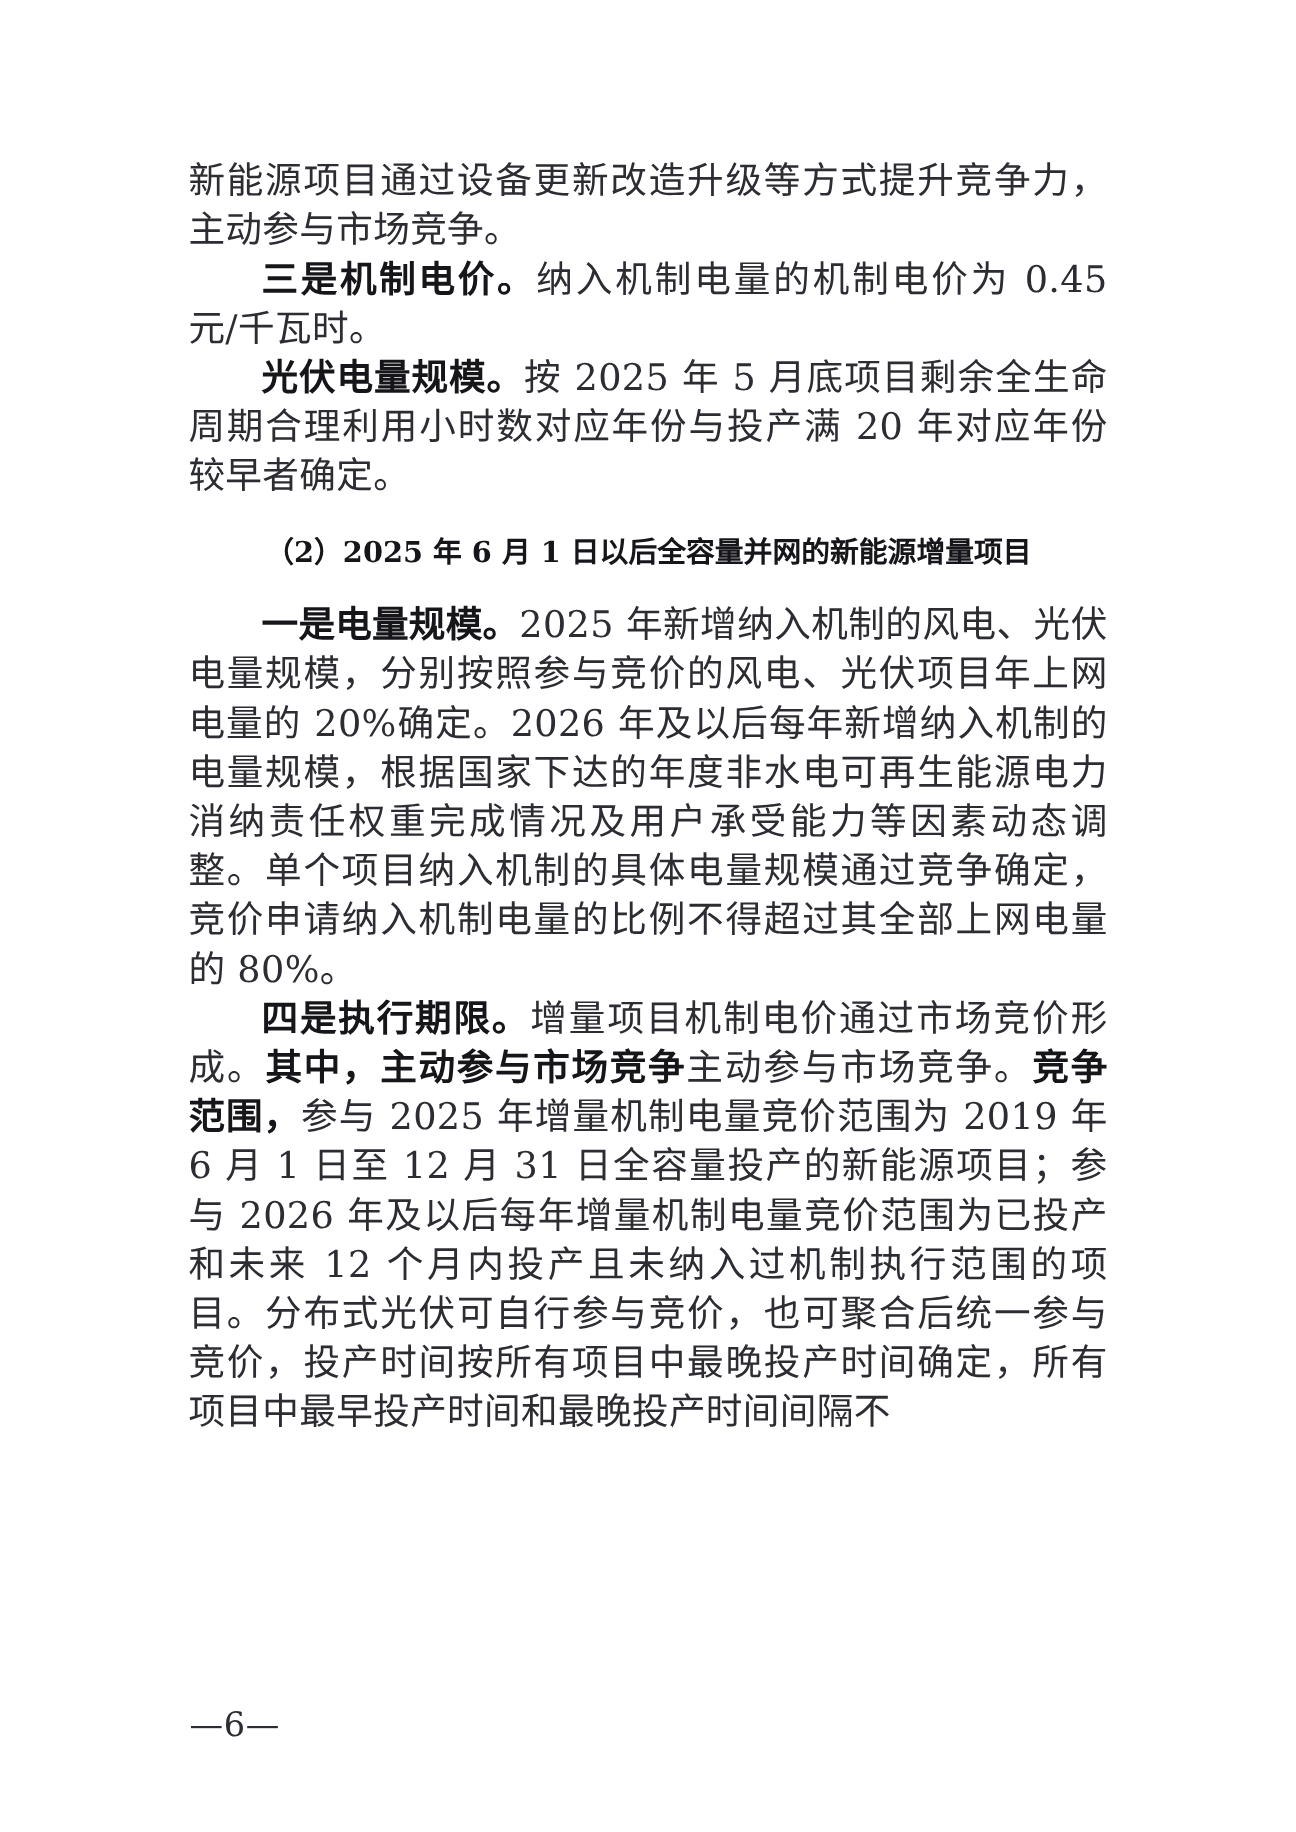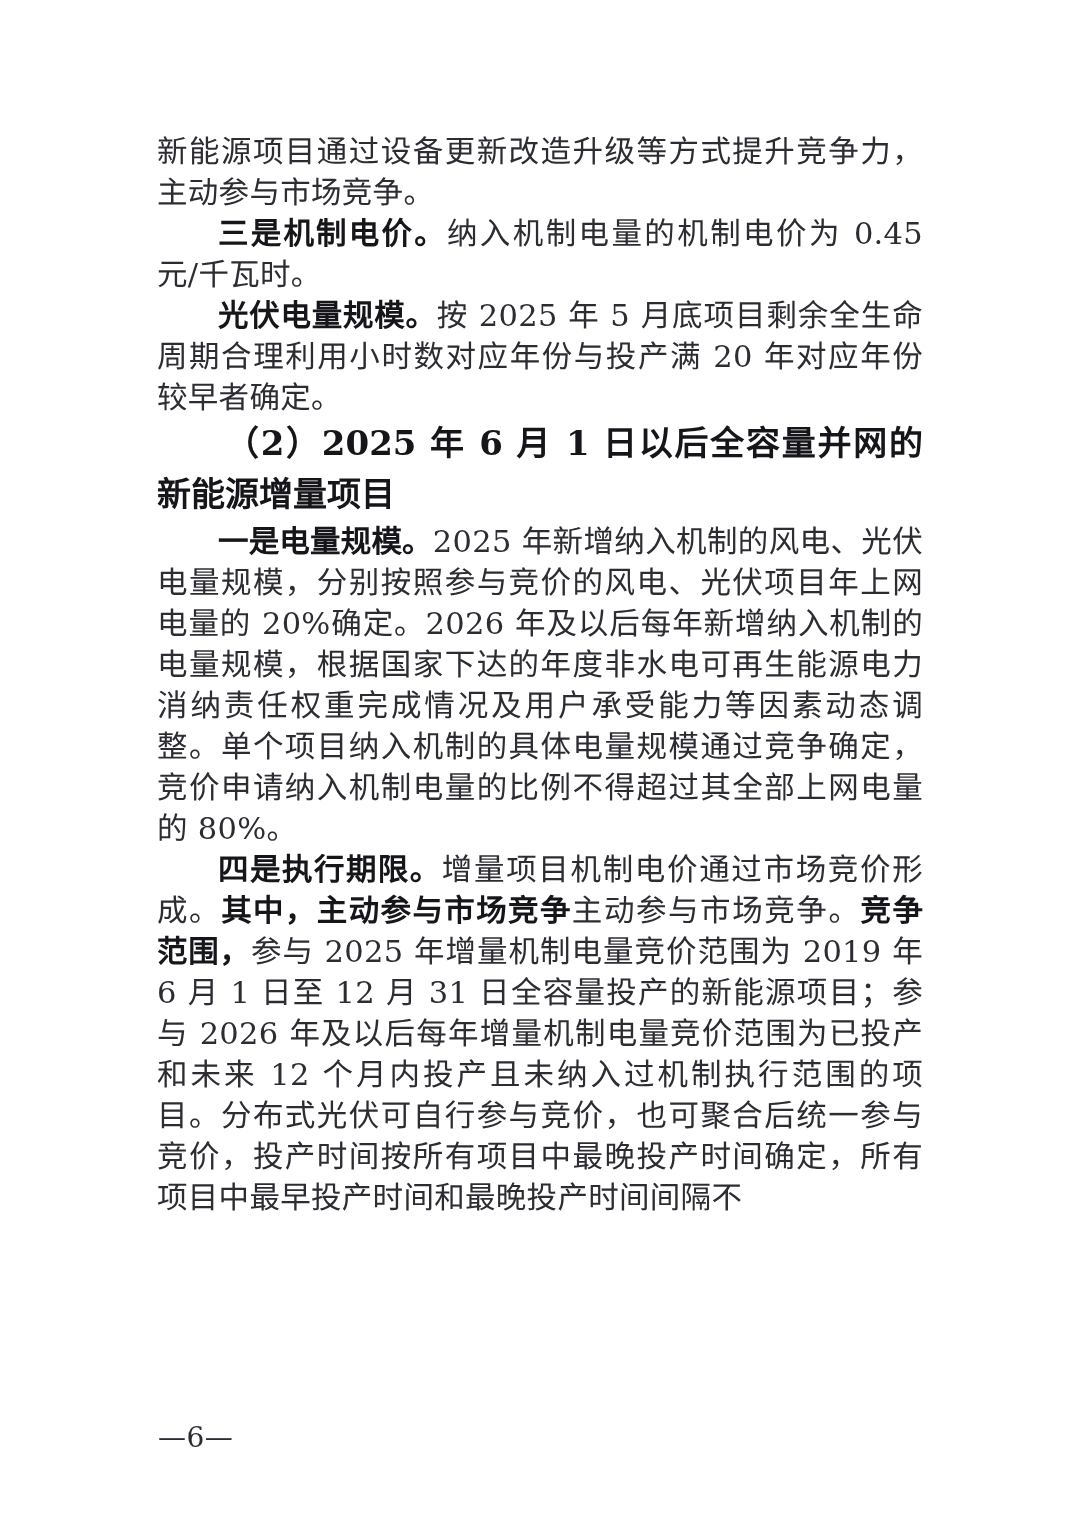--- a/index.html
+++ b/index.html
@@ -37,23 +37,23 @@
   }
   .para.indent {
     text-indent: 2em;
   }
   .b {
     font-weight: 700;
     color: #15151a;
     letter-spacing: 0.1px;
   }
   .heading-para {
-    margin: 0;
+    margin: 16px;
     font-family: "DejaVu Serif", "Liberation Serif", serif;
-    font-size: 34px;
+    font-size: 24px;
     line-height: 51.4px;
     font-weight: 700;
     color: #15151a;
     text-indent: 2em;
     text-align: justify;
     text-align-last: left;
     text-justify: inter-ideograph;
     word-break: break-all;
     overflow-wrap: break-word;
   }

